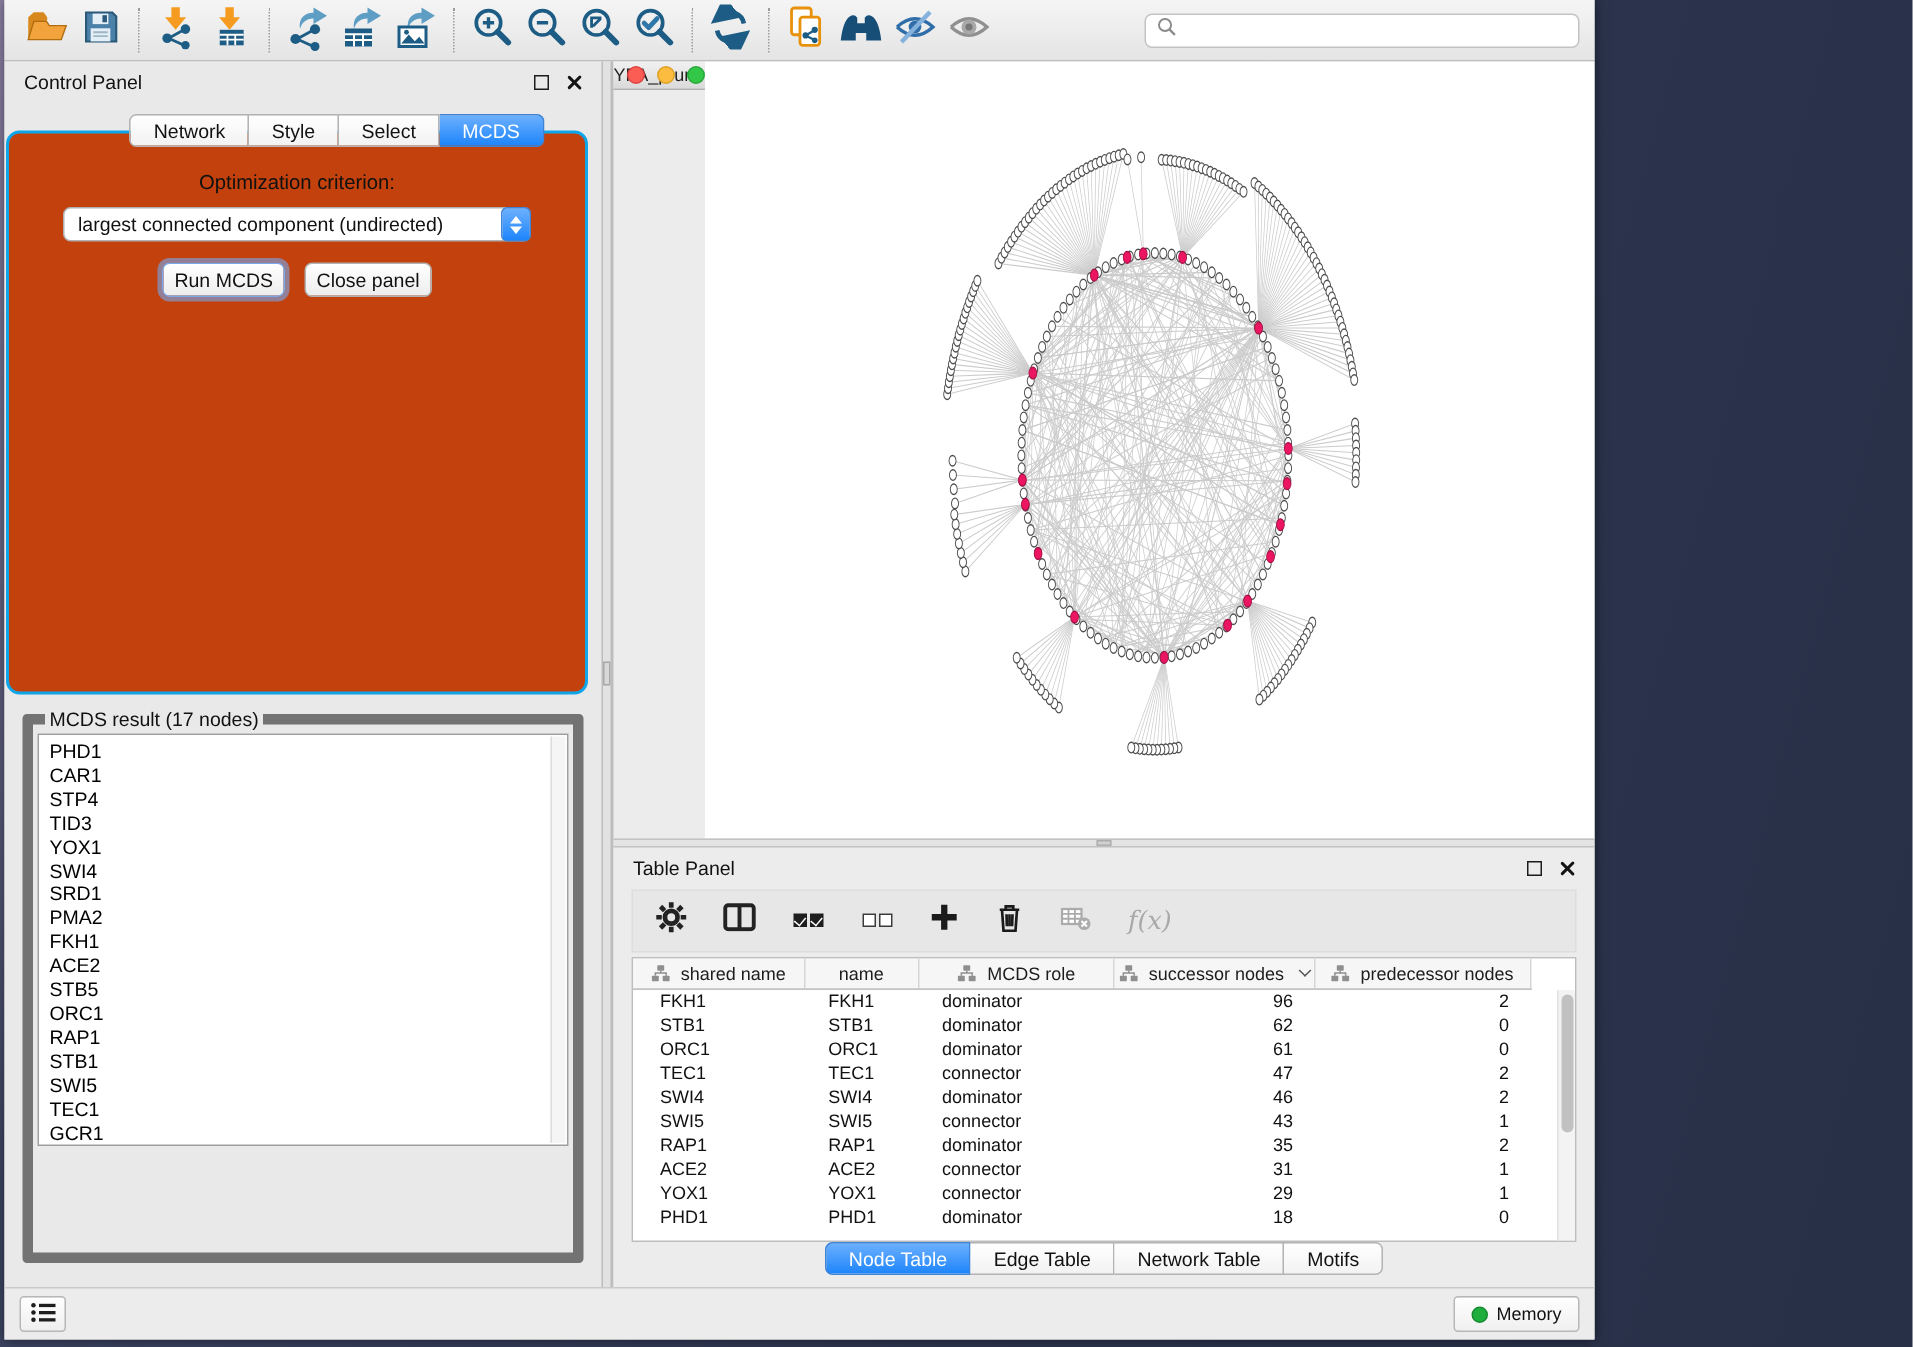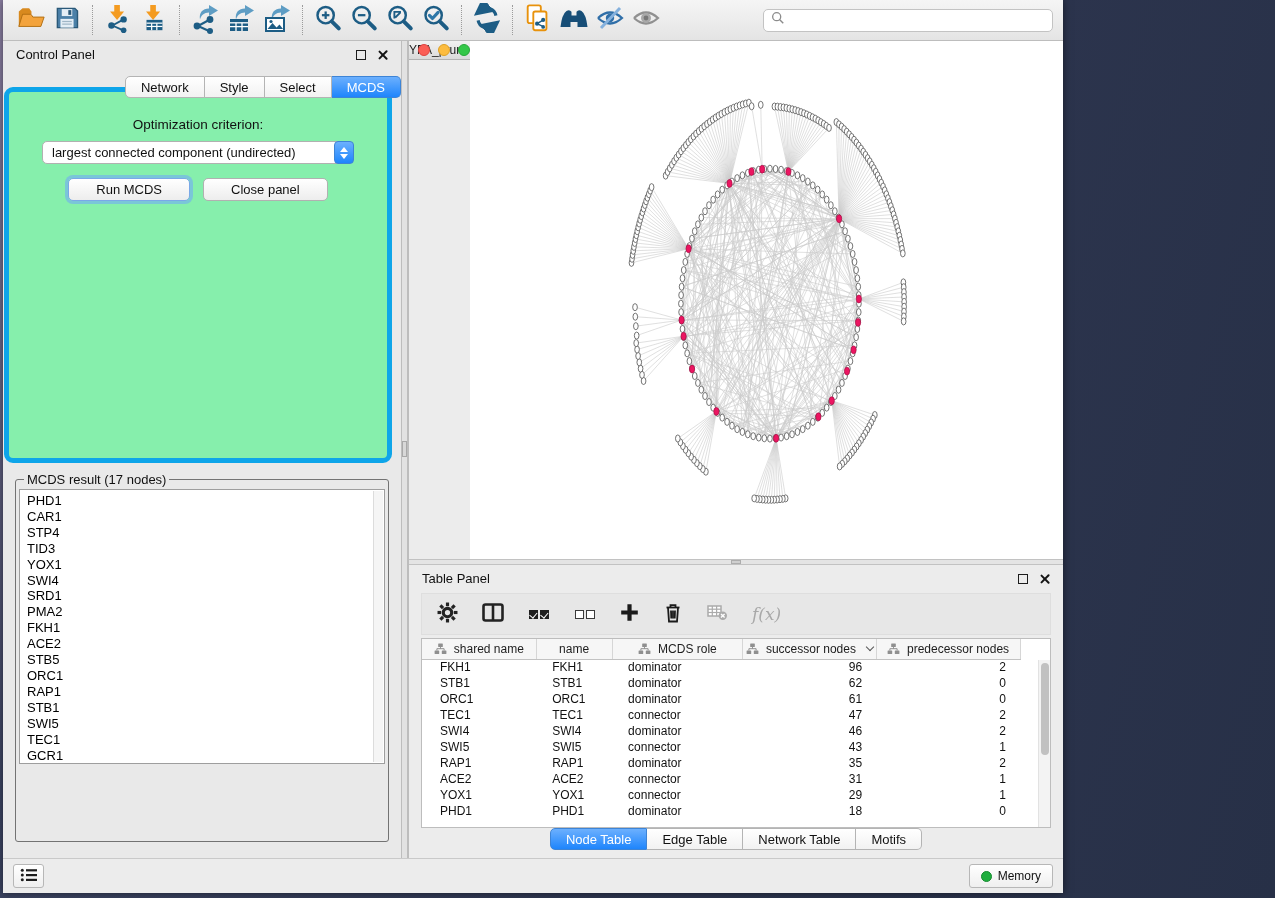--- a/index.html
+++ b/index.html
@@ -25,46 +25,46 @@
   .control-panel{width:398px;flex:0 0 398px;background:#e9e9e9;display:flex;flex-direction:column;min-height:0;}
   .panel-titlebar{height:27px;flex:0 0 27px;display:flex;align-items:center;padding:0 13px;}
   .panel-title{font-size:13px;color:#111;}
   .win-btns{margin-left:auto;display:flex;gap:11px;align-items:center;}
   .float-icon{width:10px;height:10px;border:1.6px solid #1c1c1c;background:transparent;}
   .close-icon{position:relative;width:11px;height:11px;}
   .close-icon::before,.close-icon::after{content:"";position:absolute;left:4.5px;top:-0.5px;width:2.4px;height:12px;background:#141414;border-radius:1px;}
   .close-icon::before{transform:rotate(45deg);}
   .close-icon::after{transform:rotate(-45deg);}
 
-  .cp-tabs{display:flex;justify-content:flex-end;margin-top:8px;position:relative;z-index:2;margin-left:45px;}
+  .cp-tabs{display:flex;justify-content:center;margin-top:8px;position:relative;z-index:2;margin-left:45px;}
   .seg{display:flex;}
   .seg-btn{height:22px;padding:0 15px;background:linear-gradient(#ffffff,#f2f2f2);
            border:1px solid #b4b4b4;border-left:none;font-size:13px;color:#111;
            display:flex;align-items:center;cursor:default;}
   .seg-btn:first-child{border-left:1px solid #b4b4b4;border-radius:5px 0 0 5px;}
   .seg-btn:last-child{border-radius:0 5px 5px 0;}
   .seg-btn.active{background:linear-gradient(#6cb0fe,#1e85fc);border-color:#3d84d6;color:#fff;}
 
-  .cp-inner{margin:-11px 9px 0 1px;height:376px;flex:0 0 auto;border:5px solid #0ea5e9;border-radius:9px;
-            background:#86efac;padding-top:25px;position:relative;z-index:1;}
+  .cp-inner{margin:-11px 9px 0 1px;height:376px;flex:0 0 auto;border:2px solid #0ea5e9;border-radius:9px;
+            background:#c2410c;padding-top:25px;position:relative;z-index:1;}
   .opt-label{text-align:center;font-size:13.5px;color:#111;}
   .combo{width:312px;height:23px;margin:9px auto 0;background:#fff;border:1px solid #b1b1b1;border-radius:5px;
          display:flex;align-items:center;position:relative;}
   .combo-value{flex:1;font-size:13px;color:#111;padding:0 6px 0 9px;white-space:nowrap;}
   .combo-stepper{width:20px;height:23px;margin:-1px -1px -1px 0;border-radius:4px;
                  background:linear-gradient(#6cb0fe,#1e85fc);border:1px solid #3d84d6;
                  display:flex;flex-direction:column;align-items:center;justify-content:center;gap:2px;}
   .chev-up{width:0;height:0;border-left:4px solid transparent;border-right:4px solid transparent;border-bottom:5px solid #fff;}
   .chev-dn{width:0;height:0;border-left:4px solid transparent;border-right:4px solid transparent;border-top:5px solid #fff;}
   .btn-row{display:flex;justify-content:center;gap:13px;margin-top:14px;}
-  .mac-btn{height:23px;padding:0 27px;font:13px "Liberation Sans",sans-serif;color:#111;
+  .mac-btn{height:23px;padding:0 7px;font:13px "Liberation Sans",sans-serif;color:#111;
            background:linear-gradient(#ffffff,#ededed);border:1px solid #b1b1b1;border-radius:5px;}
   .mac-btn.focused{border-color:#7aa8e8;box-shadow:0 0 0 3px rgba(115,170,245,.6);}
 
-  .result-group{margin:9px 12px 0 12px;height:370px;flex:0 0 auto;border:1px solid #737373;border-radius:3px;
+  .result-group{margin:9px 12px 0 12px;height:370px;flex:0 0 auto;border:7px solid #737373;border-radius:3px;
                 padding:2px 3px 3px 3px;background:transparent;}
   .result-group legend{font-size:13px;color:#111;padding:0 3px;margin-left:5px;}
   .result-list{height:100%;background:#fff;border:1px solid #9e9e9e;position:relative;overflow:hidden;
                font-size:13px;color:#000;padding:3px 14px 0 7px;line-height:15.9px;}
   .list-scroll{position:absolute;top:1px;right:1px;bottom:1px;width:10px;background:#f5f5f5;border-left:1px solid #dcdcdc;}
 
   
   .v-splitter{width:7px;flex:0 0 7px;background:#e2e2e2;border-left:1px solid #bdbdbd;border-right:1px solid #bdbdbd;position:relative;}
   .v-splitter .handle{position:absolute;top:400px;left:0;width:5px;height:16px;background:#d8d8d8;border:1px solid #a8a8a8;}
   .h-splitter{height:6px;flex:0 0 6px;background:#e4e4e4;border-top:1px solid #c2c2c2;border-bottom:1px solid #c2c2c2;position:relative;}

